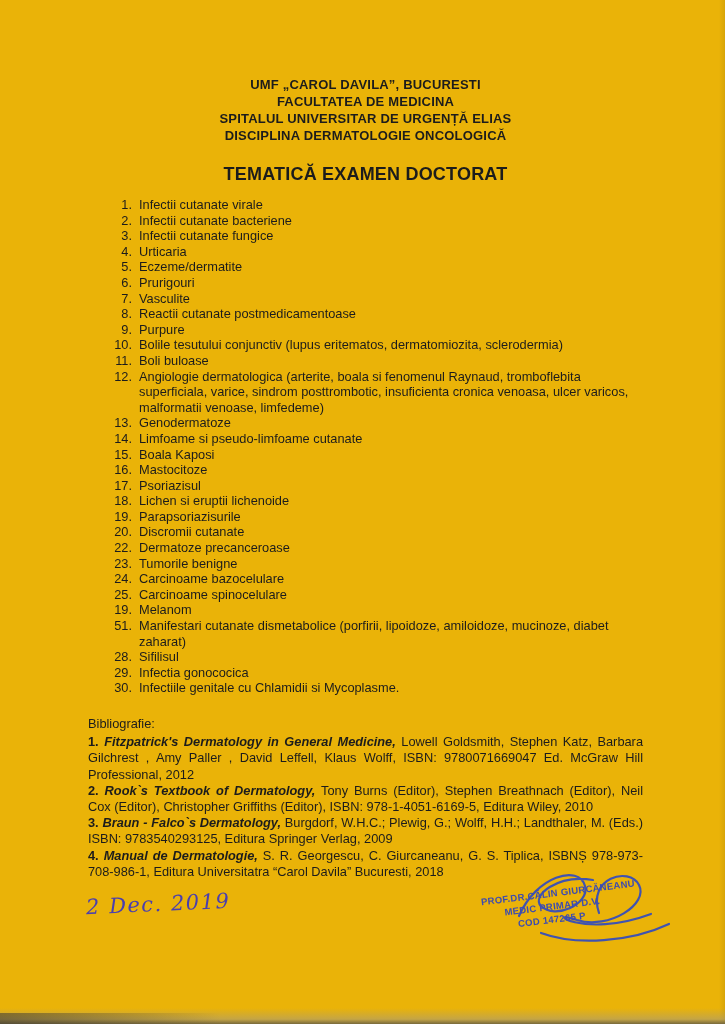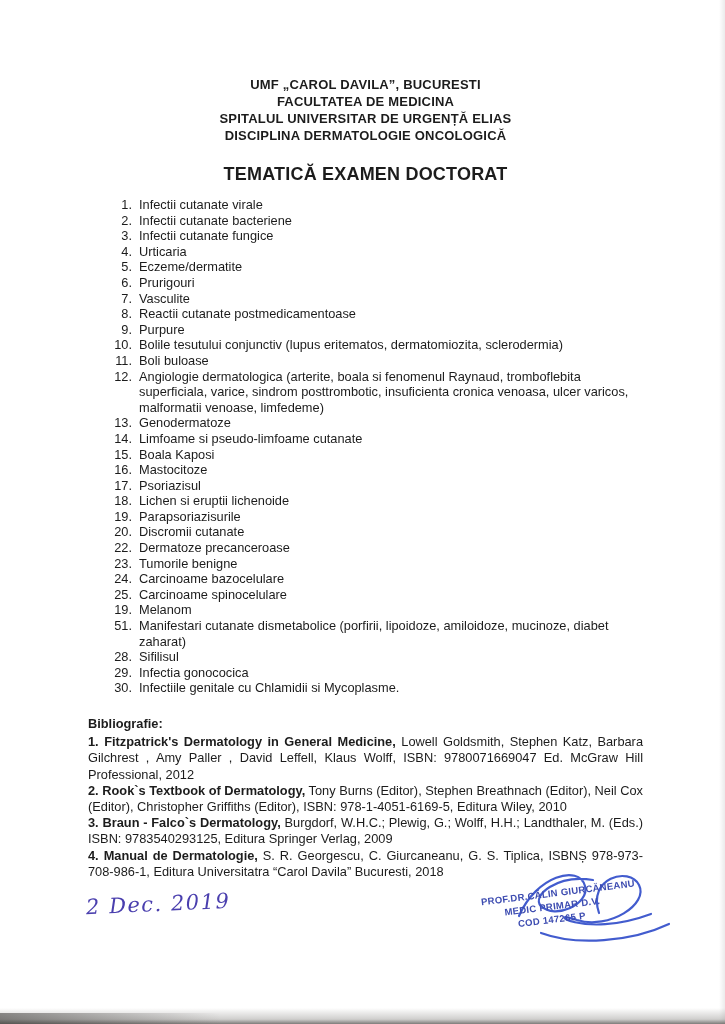--- a/index.html
+++ b/index.html
@@ -1,40 +1,40 @@
 <!DOCTYPE html>
 <html><head>
 <meta charset="utf-8">
 <style>
   html, body { margin: 0; padding: 0; background: #e9e7e3; }
   .page {
     position: relative;
     width: 725px;
     height: 1024px;
     margin: 0 auto;
-    background: #ffffff;
+    background: #eab308;
     font-family: "Liberation Sans", sans-serif;
     color: #1c1c1c;
     overflow: hidden;
   }
   .content { padding: 76px 82px 0 88px; }
 
   .header { text-align: center; font-weight: bold; font-size: 13px; line-height: 17px; letter-spacing: 0.2px; }
   .doc-title { text-align: center; font-weight: bold; font-size: 18px; margin-top: 20px; letter-spacing: 0.2px; }
 
   .topics { list-style: none; margin: 12px 0 0 0; padding: 0 0 0 18px; font-size: 12.8px; line-height: 15.6px; }
   .topic { display: flex; }
   .topic .num { flex: none; width: 26px; text-align: right; margin-right: 7px; }
   .topic .txt { flex: 1; }
 
   .bib { margin-top: 20px; font-size: 12.8px; line-height: 16.2px; }
-  .bib-heading { font-weight: bold; margin: 0 0 2px 0; }
+  .bib-heading { font-weight: normal; margin: 0 0 2px 0; }
   .bib-entry { margin: 0; text-align: justify; }
   .bib-num { font-weight: bold; }
-  .bib-title { font-weight: bold; }
+  .bib-title { font-weight: bold; font-style: italic; }
 
   .hand-date {
     position: absolute;
     left: 86px;
     top: 892px;
     font-family: "DejaVu Serif", serif;
     font-style: italic;
     font-size: 21px;
     color: #4a3fae;
     letter-spacing: 1.5px;

